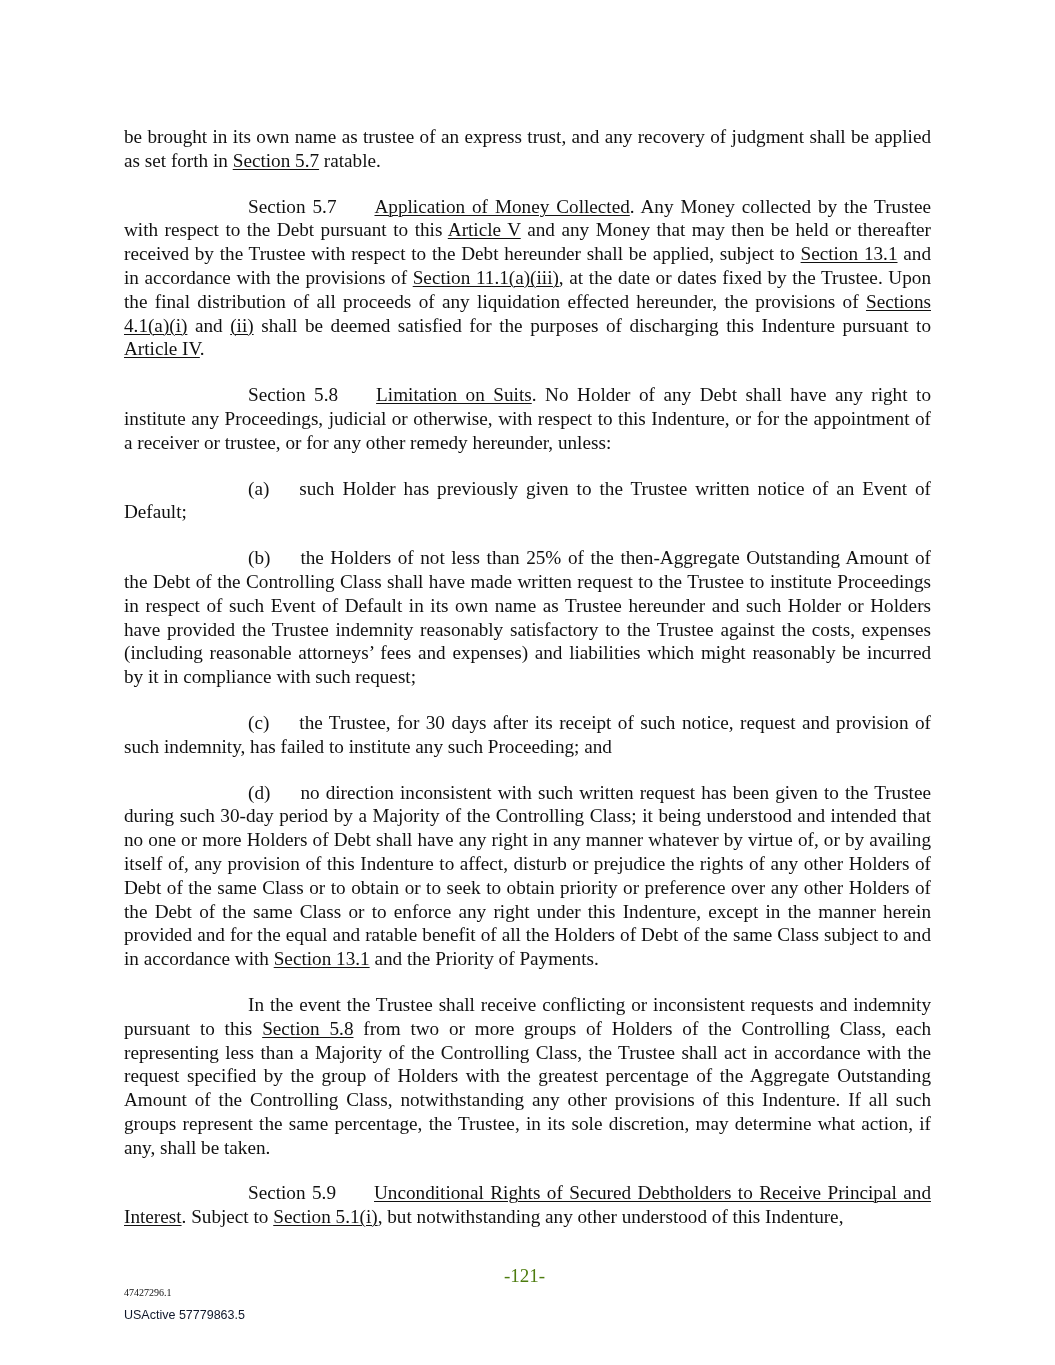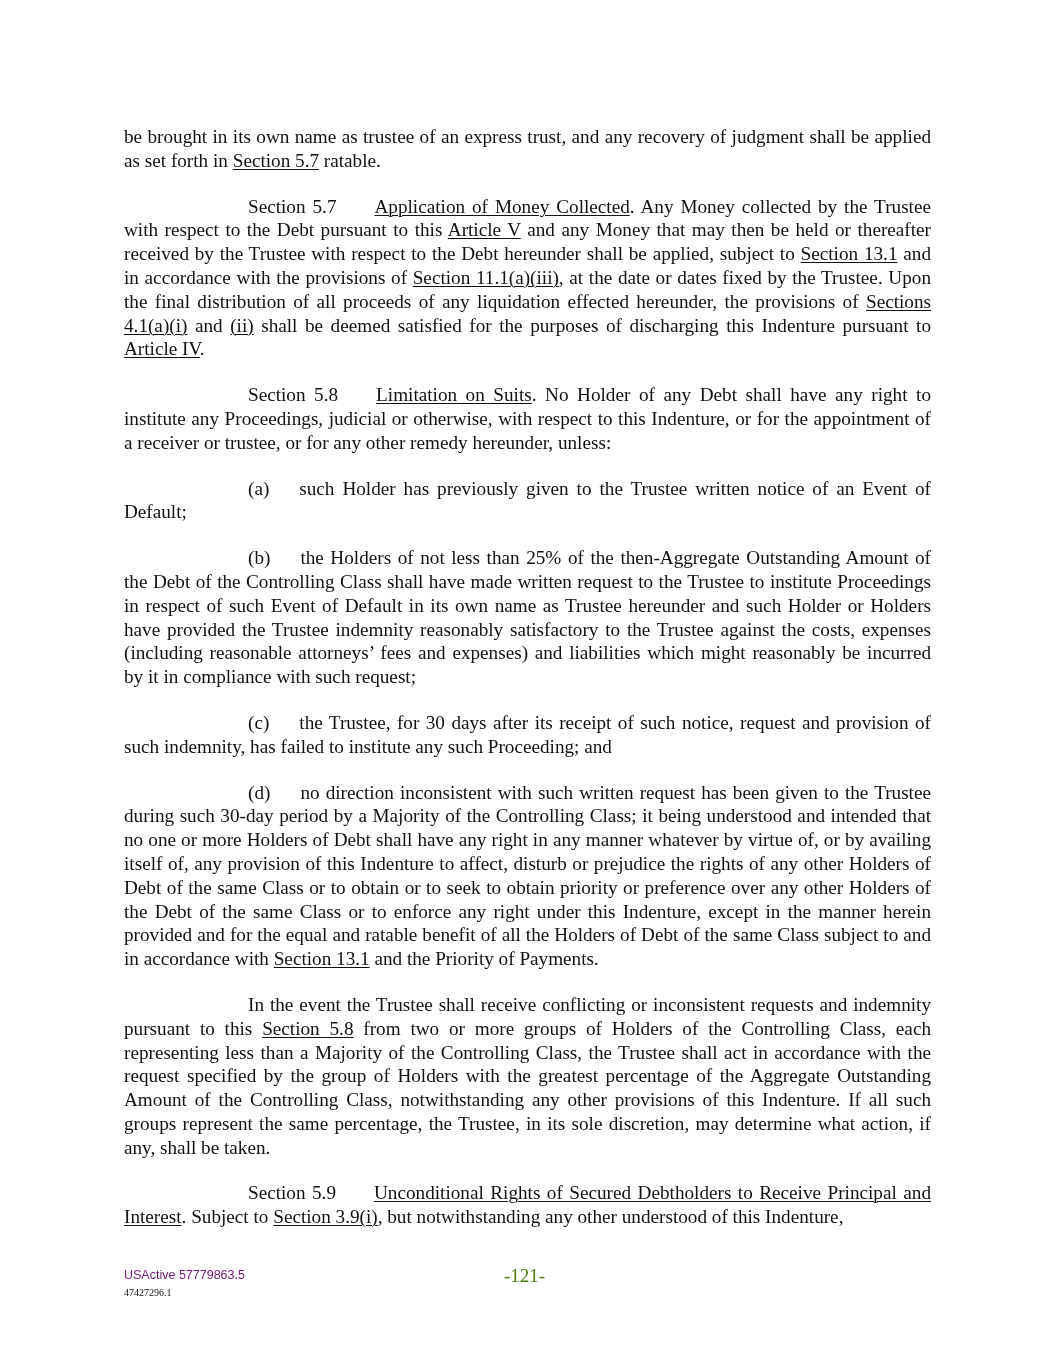--- a/index.html
+++ b/index.html
@@ -7,21 +7,21 @@
   .page {
     position: absolute; left: 124px; top: 125px; width: 807px;
     font-family: "Liberation Serif", serif; font-size: 19.2px; line-height: 23.8px;
     color: #111111;
   }
   .para { margin: 0 0 22px 0; text-align: justify; }
   .indent { text-indent: 124px; }
   .gap { display: inline-block; width: 30px; }
   .gap2 { display: inline-block; width: 38px; }
   u { text-decoration: underline; text-underline-offset: 2px; text-decoration-thickness: 1px; }
-  .footer-left { position: absolute; left: 124px; top: 1268px; font-family: "Liberation Sans", sans-serif; font-size: 12.5px; color: #701a75; }
+  .footer-left { position: absolute; left: 124px; top: 1308px; font-family: "Liberation Sans", sans-serif; font-size: 12.5px; color: #0f172a; }
   .footer-left2 { position: absolute; left: 124px; top: 1287px; font-family: "Liberation Serif", serif; font-size: 10px; color: #111; }
   .footer-center { position: absolute; left: 504px; top: 1265px; font-family: "Liberation Serif", serif; font-size: 19px; color: #4d7c0f; }
 </style>
 </head>
 <body>
 
 <div class="page">
 
   <p class="para"><span>be brought in its own name as trustee of an express trust, and any recovery of judgment shall be applied as set forth in </span><u>Section 5.7</u><span> ratable.</span></p>
 
@@ -32,19 +32,19 @@
   <p class="para indent"><span>(a)</span><span class="gap"></span><span>such Holder has previously given to the Trustee written notice of an Event of Default;</span></p>
 
   <p class="para indent"><span>(b)</span><span class="gap"></span><span>the Holders of not less than 25% of the then-Aggregate Outstanding Amount of the Debt of the Controlling Class shall have made written request to the Trustee to institute Proceedings in respect of such Event of Default in its own name as Trustee hereunder and such Holder or Holders have provided the Trustee indemnity reasonably satisfactory to the Trustee against the costs, expenses (including reasonable attorneys’ fees and expenses) and liabilities which might reasonably be incurred by it in compliance with such request;</span></p>
 
   <p class="para indent"><span>(c)</span><span class="gap"></span><span>the Trustee, for 30 days after its receipt of such notice, request and provision of such indemnity, has failed to institute any such Proceeding; and</span></p>
 
   <p class="para indent"><span>(d)</span><span class="gap"></span><span>no direction inconsistent with such written request has been given to the Trustee during such 30-day period by a Majority of the Controlling Class; it being understood and intended that no one or more Holders of Debt shall have any right in any manner whatever by virtue of, or by availing itself of, any provision of this Indenture to affect, disturb or prejudice the rights of any other Holders of Debt of the same Class or to obtain or to seek to obtain priority or preference over any other Holders of the Debt of the same Class or to enforce any right under this Indenture, except in the manner herein provided and for the equal and ratable benefit of all the Holders of Debt of the same Class subject to and in accordance with </span><u>Section 13.1</u><span> and the Priority of Payments.</span></p>
 
   <p class="para indent"><span>In the event the Trustee shall receive conflicting or inconsistent requests and indemnity pursuant to this </span><u>Section 5.8</u><span> from two or more groups of Holders of the Controlling Class, each representing less than a Majority of the Controlling Class, the Trustee shall act in accordance with the request specified by the group of Holders with the greatest percentage of the Aggregate Outstanding Amount of the Controlling Class, notwithstanding any other provisions of this Indenture.  If all such groups represent the same percentage, the Trustee, in its sole discretion, may determine what action, if any, shall be taken.</span></p>
 
-  <p class="para indent"><span>Section 5.9</span><span class="gap2"></span><u>Unconditional Rights of Secured Debtholders to Receive Principal and Interest</u><span>.  Subject to </span><u>Section 3.9(i)</u><span>, but notwithstanding any other understood of this Indenture,</span></p>
+  <p class="para indent"><span>Section 5.9</span><span class="gap2"></span><u>Unconditional Rights of Secured Debtholders to Receive Principal and Interest</u><span>.  Subject to </span><u>Section 5.1(i)</u><span>, but notwithstanding any other understood of this Indenture,</span></p>
 
 </div>
 
 <div class="footer-left">USActive 57779863.5</div>
 <div class="footer-left2">47427296.1</div>
 <div class="footer-center">-121-</div>
 
 </body></html>

